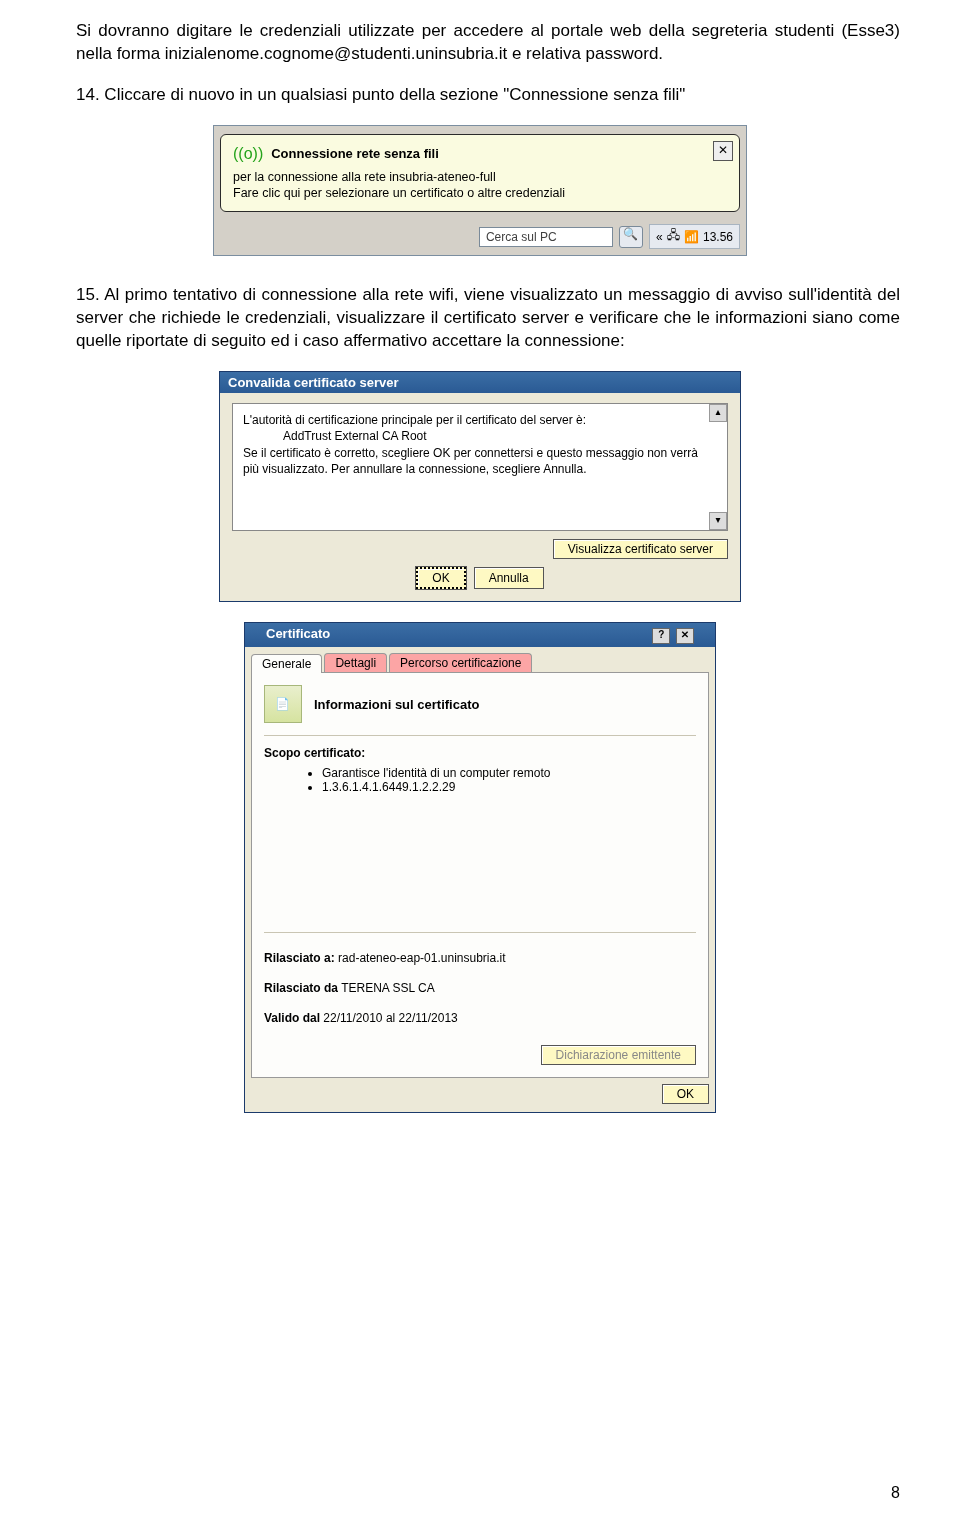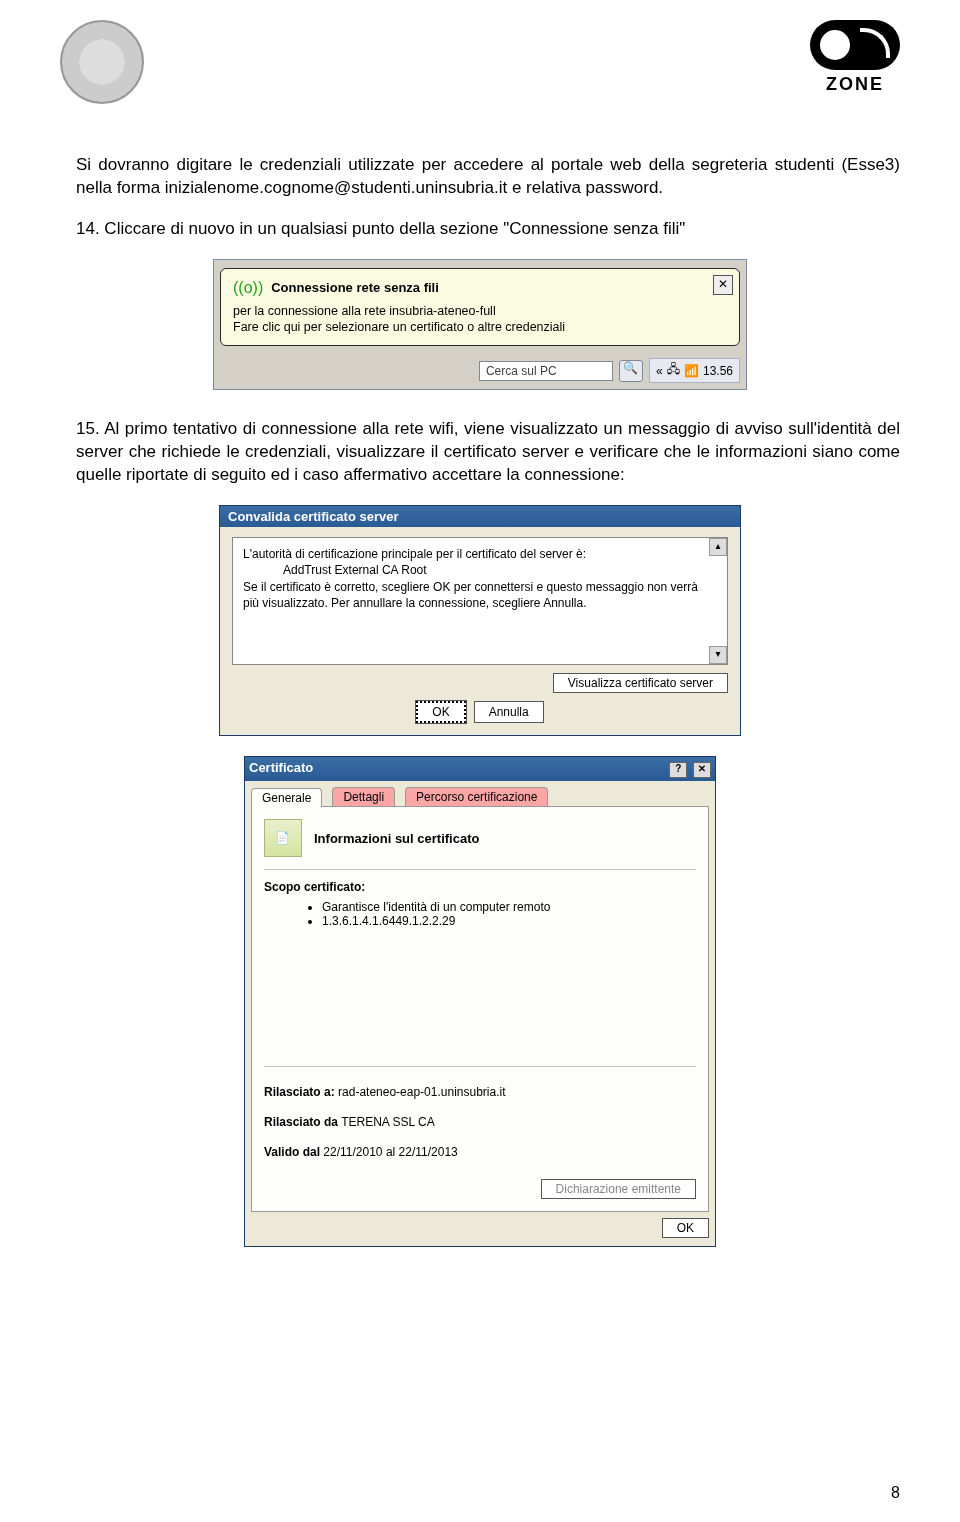--- a/index.html
+++ b/index.html
@@ -158,52 +158,52 @@
   .gd-textbox .scroll-up, .gd-textbox .scroll-dn {
     position: absolute; right: 0; width: 16px; height: 16px;
     background: #ddd; border: 1px solid #999; font-size: 10px;
     text-align:center;
   }
   .gd-textbox .scroll-up { top: 0; }
   .gd-textbox .scroll-dn { bottom: 0; }
   .gd-row { display:flex; justify-content: flex-end; margin-top: 8px; gap:8px; }
   .gd-row.center { justify-content: center; }
   .win-btn {
-    background: #ffffff;
+    background: #fef9c3;
     border: 1px solid #555;
     padding: 2px 14px;
     font-size: 12px;
     box-shadow: 1px 1px #fff inset;
   }
   .win-btn.default { border: 2px dotted #000; outline:1px solid #555; }
 
   
   .cert-dialog {
     width: 470px;
     margin: 20px auto 0 auto;
     border: 1px solid #1b3a6b;
     background: #ece9d8;
     font-size: 12px;
   }
   .cert-title {
     background: linear-gradient(#3b6ea5, #2a5a94);
     color: #fff;
     font-weight: bold;
-    padding: 3px 4px;
+    padding: 3px 21px;
     font-size: 13px;
     display:flex;
     justify-content: space-between;
   }
   .cert-title .ctrls span {
     display:inline-block; width:16px; height:14px;
     background:#ddd; border:1px solid #666; margin-left:2px;
     font-size:10px; text-align:center; line-height:12px; color:#000;
   }
   .tabs {
-    display:flex; gap:10px; padding:6px 6px 0 6px;border-radius:8px;
+    display:flex; gap:2px; padding:6px 6px 0 6px;border-radius:8px;
   }
   .tab {
     background:#fca5a5;
     border:1px solid #999;
     border-bottom:none;
     border-radius: 4px 4px 0 0;
     padding: 2px 10px;
     font-size: 12px;
   }
   .tab.active { background:#fdfdfb; position:relative; top:1px; }
@@ -240,27 +240,20 @@
     bottom: 20px;
     right: 60px;
     font-size: 16px;
   }
 </style>
 </head>
 <body>
 
 <div class="page">
 
-  <div class="header">
-    <div class="seal"></div>
-    <div class="wifi-zone">
-      <div class="wifi-logo"></div>
-      <div class="wifi-zone-text">ZONE</div>
-    </div>
-  </div>
 
   <div class="body-text">
     <p>Si dovranno digitare le credenziali utilizzate per accedere al portale web della segreteria studenti (Esse3) nella forma inizialenome.cognome@studenti.uninsubria.it e relativa password.</p>
     <p>14. Cliccare di nuovo in un qualsiasi punto della sezione "Connessione senza fili"</p>
   </div>
 
   <div class="balloon-area">
     <div class="balloon">
       <div class="balloon-title-row">
         <span class="wifi-small-icon">((o))</span>

